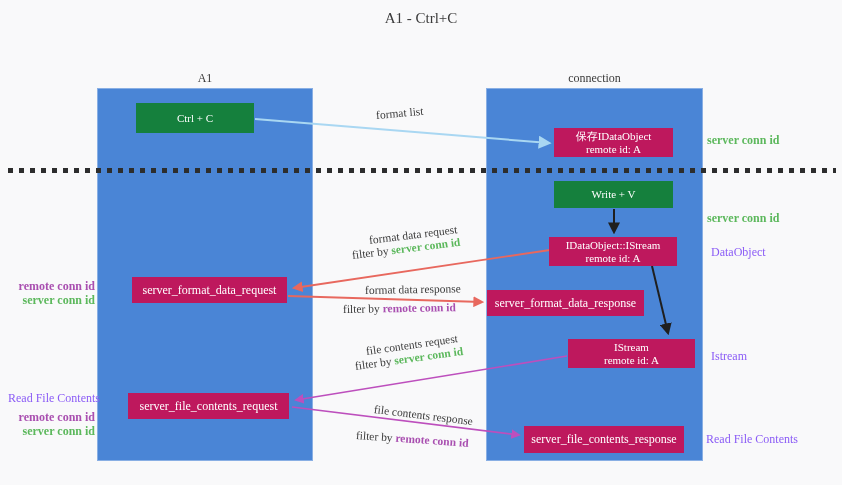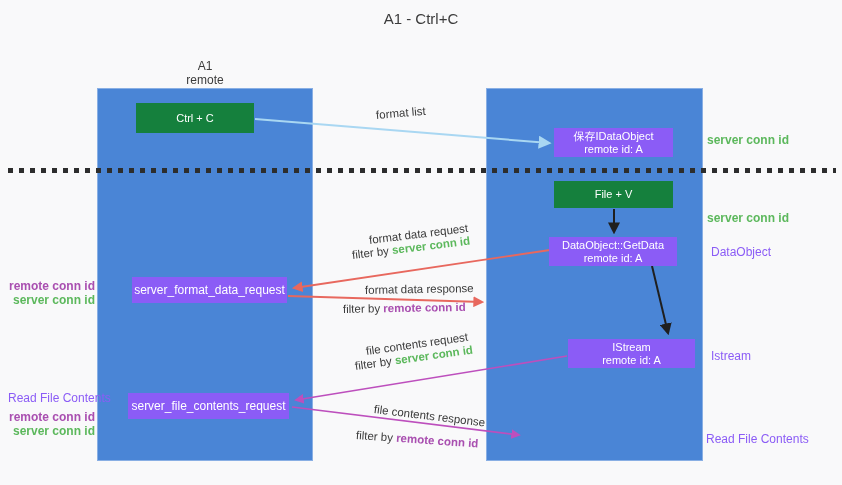--- a/index.html
+++ b/index.html
@@ -1,46 +1,46 @@
 <!DOCTYPE html>
 <html><head>
 <meta charset="utf-8">
 <style>
   html,body { margin:0; padding:0; background:#f9f9fa; }
   .canvas {
     position:relative; width:842px; height:485px; overflow:hidden;
     background:#f9f9fa;
-    font-family:Liberation Sans, sans-serif;
+    font-family:Liberation Serif, serif;
     color:#3b3b3b;
   }
   .abs { position:absolute; }
   .title {
     left:0; right:0; top:9px; text-align:center;
     font-size:15px; line-height:19px; color:#3b3b3b;
   }
   .lane-header {
-    top:59px; text-align:center; font-size:12px; line-height:14px; color:#3b3b3b;
+    top:71px; text-align:center; font-size:12px; line-height:14px; color:#3b3b3b;
   }
   .lane {
     background:#4a85d6; border:1px solid rgba(255,255,255,0.35); box-sizing:border-box;
     top:88px; height:373px;
   }
   .overlay { position:absolute; left:0; top:0; z-index:2; }
   .separator {
     left:8px; width:828px; top:168px; height:5px; z-index:3;
     background:repeating-linear-gradient(90deg,#2d2d2d 0 5px,transparent 5px 11px);
   }
   .node {
     display:flex; flex-direction:column; align-items:center; justify-content:center;
     color:#ffffff; text-align:center; font-size:11px; line-height:13px;
     z-index:4; white-space:nowrap;
   }
   .node.single { font-size:12px; }
   .green  { background:#15803d; }
-  .orange { background:#8b5cf6; }
+  .orange { background:#be185d; }
   .side-label { font-size:12px; white-space:nowrap; z-index:4; }
   .green-text  { color:#5cb85c; font-weight:bold; }
   .purple-text { color:#a94fb0; font-weight:bold; }
   .dark-text   { color:#8b5cf6; }
   .right-align { text-align:right; width:88px; }
   .flow-label {
     font-size:11.5px; color:#3b3b3b; white-space:nowrap; z-index:4;
     transform-origin:left center;
   }
 </style>
@@ -51,20 +51,21 @@
 
   <div class="abs title">
     <div>A1 - Ctrl+C</div>
   </div>
 
   <div class="abs lane-header" style="left:97px; width:216px;">
     <div>A1</div>
     <div>remote</div>
   </div>
   <div class="abs lane-header" style="left:486px; width:217px;">
+    <div>connection</div>
   </div>
 
   <div class="abs lane" style="left:97px; width:216px;"></div>
   <div class="abs lane" style="left:486px; width:217px;"></div>
 
   <svg class="overlay" width="842" height="485">
     <defs>
       <marker id="m-blue" viewBox="0 0 10 10" refX="8" refY="5" markerWidth="6.5" markerHeight="6.5" orient="auto-start-reverse">
         <path d="M0 0 L10 5 L0 10 z" fill="#a9d7f2"></path>
       </marker>
@@ -97,29 +98,35 @@
   </div>
   <div class="abs node orange single" style="left:132px; top:277px; width:155px; height:26px;">
     <span>server_format_data_request</span>
   </div>
 
   <div class="abs node orange" style="left:554px; top:128px; width:119px; height:29px;">
     <span>保存IDataObject</span>
     <span>remote id: A</span>
   </div>
   <div class="abs node green" style="left:554px; top:181px; width:119px; height:27px;">
-    <span>File + V</span>
+    <span>Write + V</span>
   </div>
   <div class="abs node orange" style="left:549px; top:237px; width:128px; height:29px;">
-    <span>DataObject::GetData</span>
+    <span>IDataObject::IStream</span>
     <span>remote id: A</span>
+  </div>
+  <div class="abs node orange single" style="left:487px; top:290px; width:157px; height:26px;">
+    <span>server_format_data_response</span>
   </div>
   <div class="abs node orange" style="left:568px; top:339px; width:127px; height:29px;">
     <span>IStream</span>
     <span>remote id: A</span>
+  </div>
+  <div class="abs node orange single" style="left:524px; top:426px; width:160px; height:27px;">
+    <span>server_file_contents_response</span>
   </div>
 
   <div class="abs side-label green-text" style="left:707px; top:133px;">server conn id</div>
   <div class="abs side-label green-text" style="left:707px; top:211px;">server conn id</div>
   <div class="abs side-label dark-text" style="left:711px; top:245px;">DataObject</div>
   <div class="abs side-label dark-text" style="left:711px; top:349px;">Istream</div>
   <div class="abs side-label dark-text" style="left:706px; top:432px;">Read File Contents</div>
 
   <div class="abs side-label purple-text right-align" style="left:7px; top:279px;">remote conn id</div>
   <div class="abs side-label green-text right-align" style="left:7px; top:293px;">server conn id</div>

